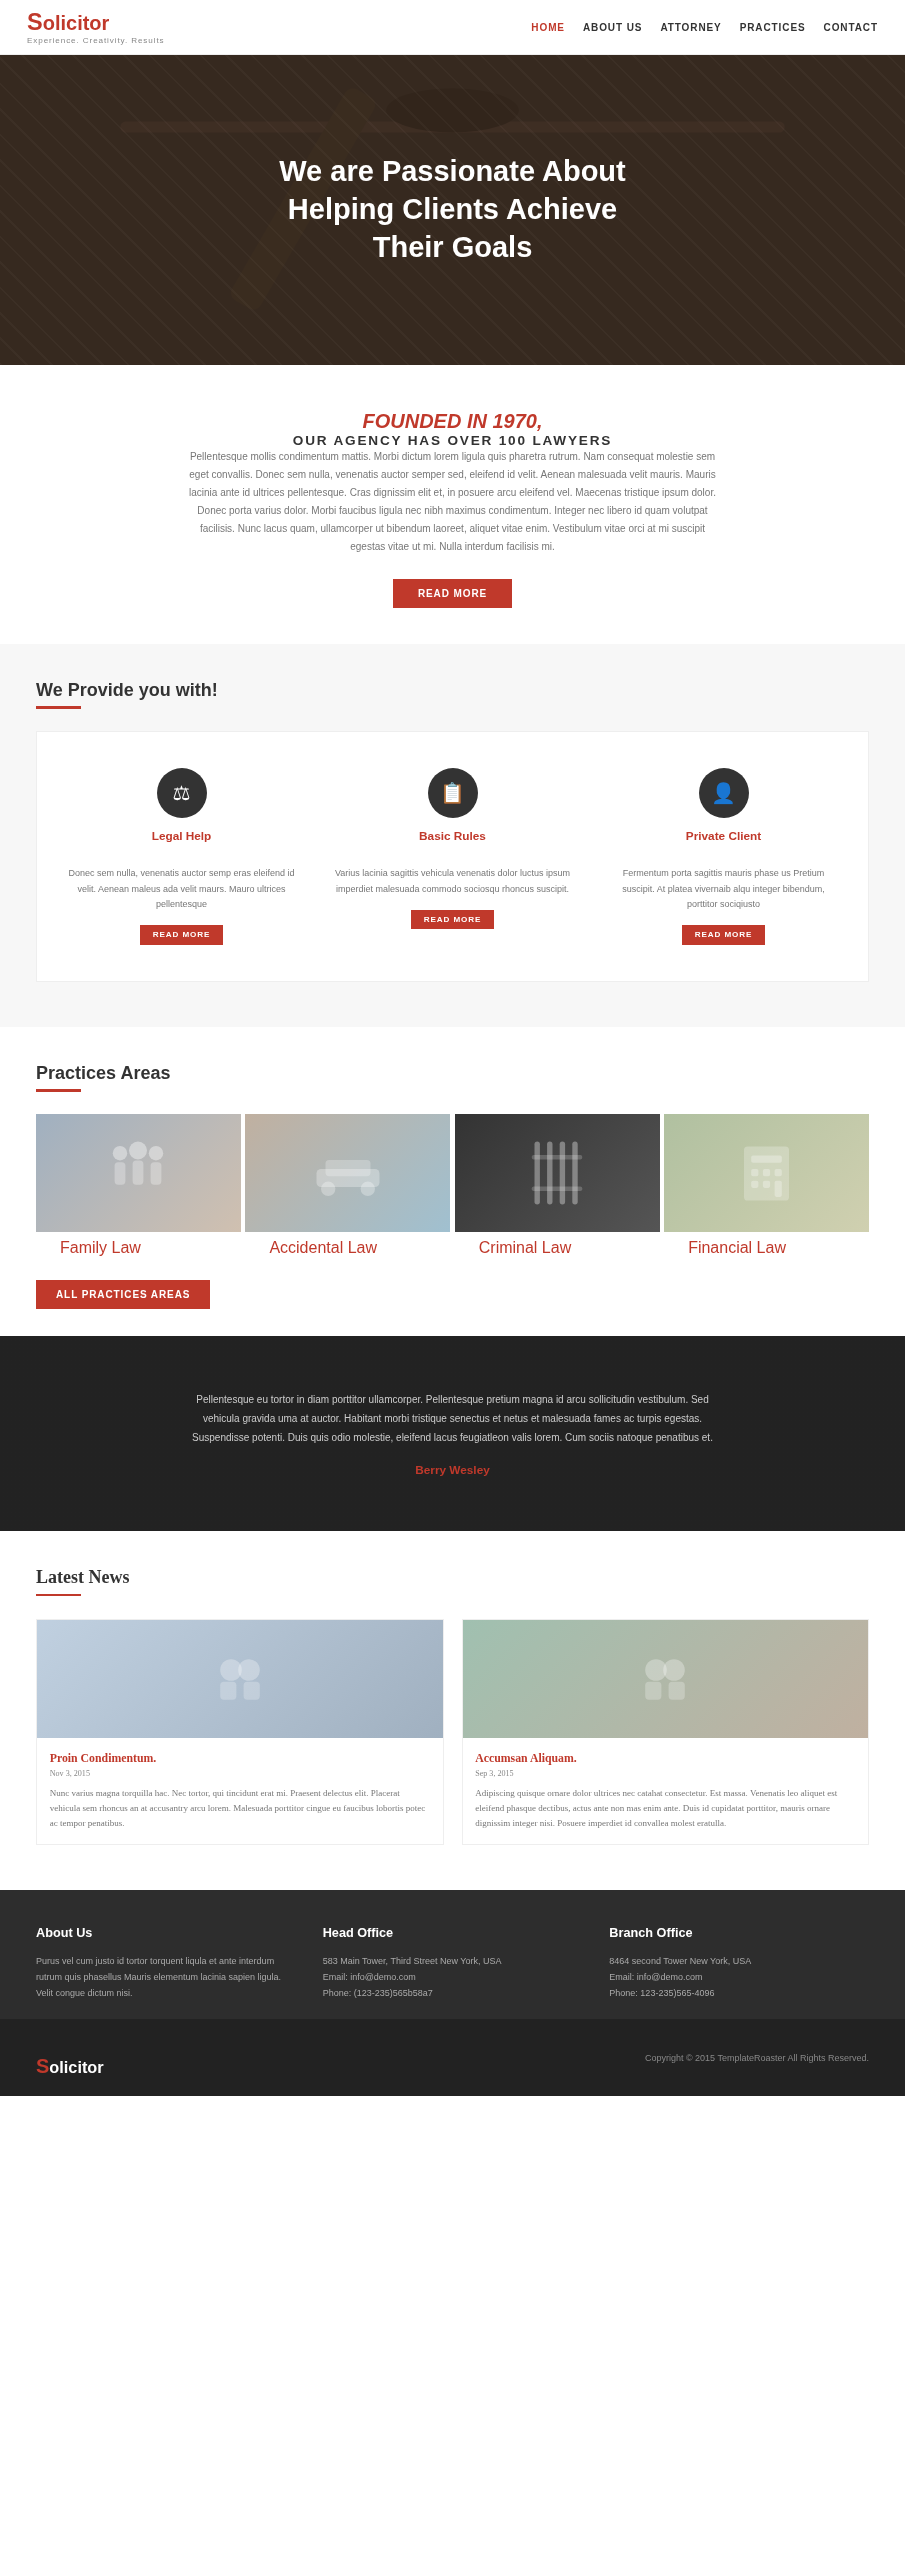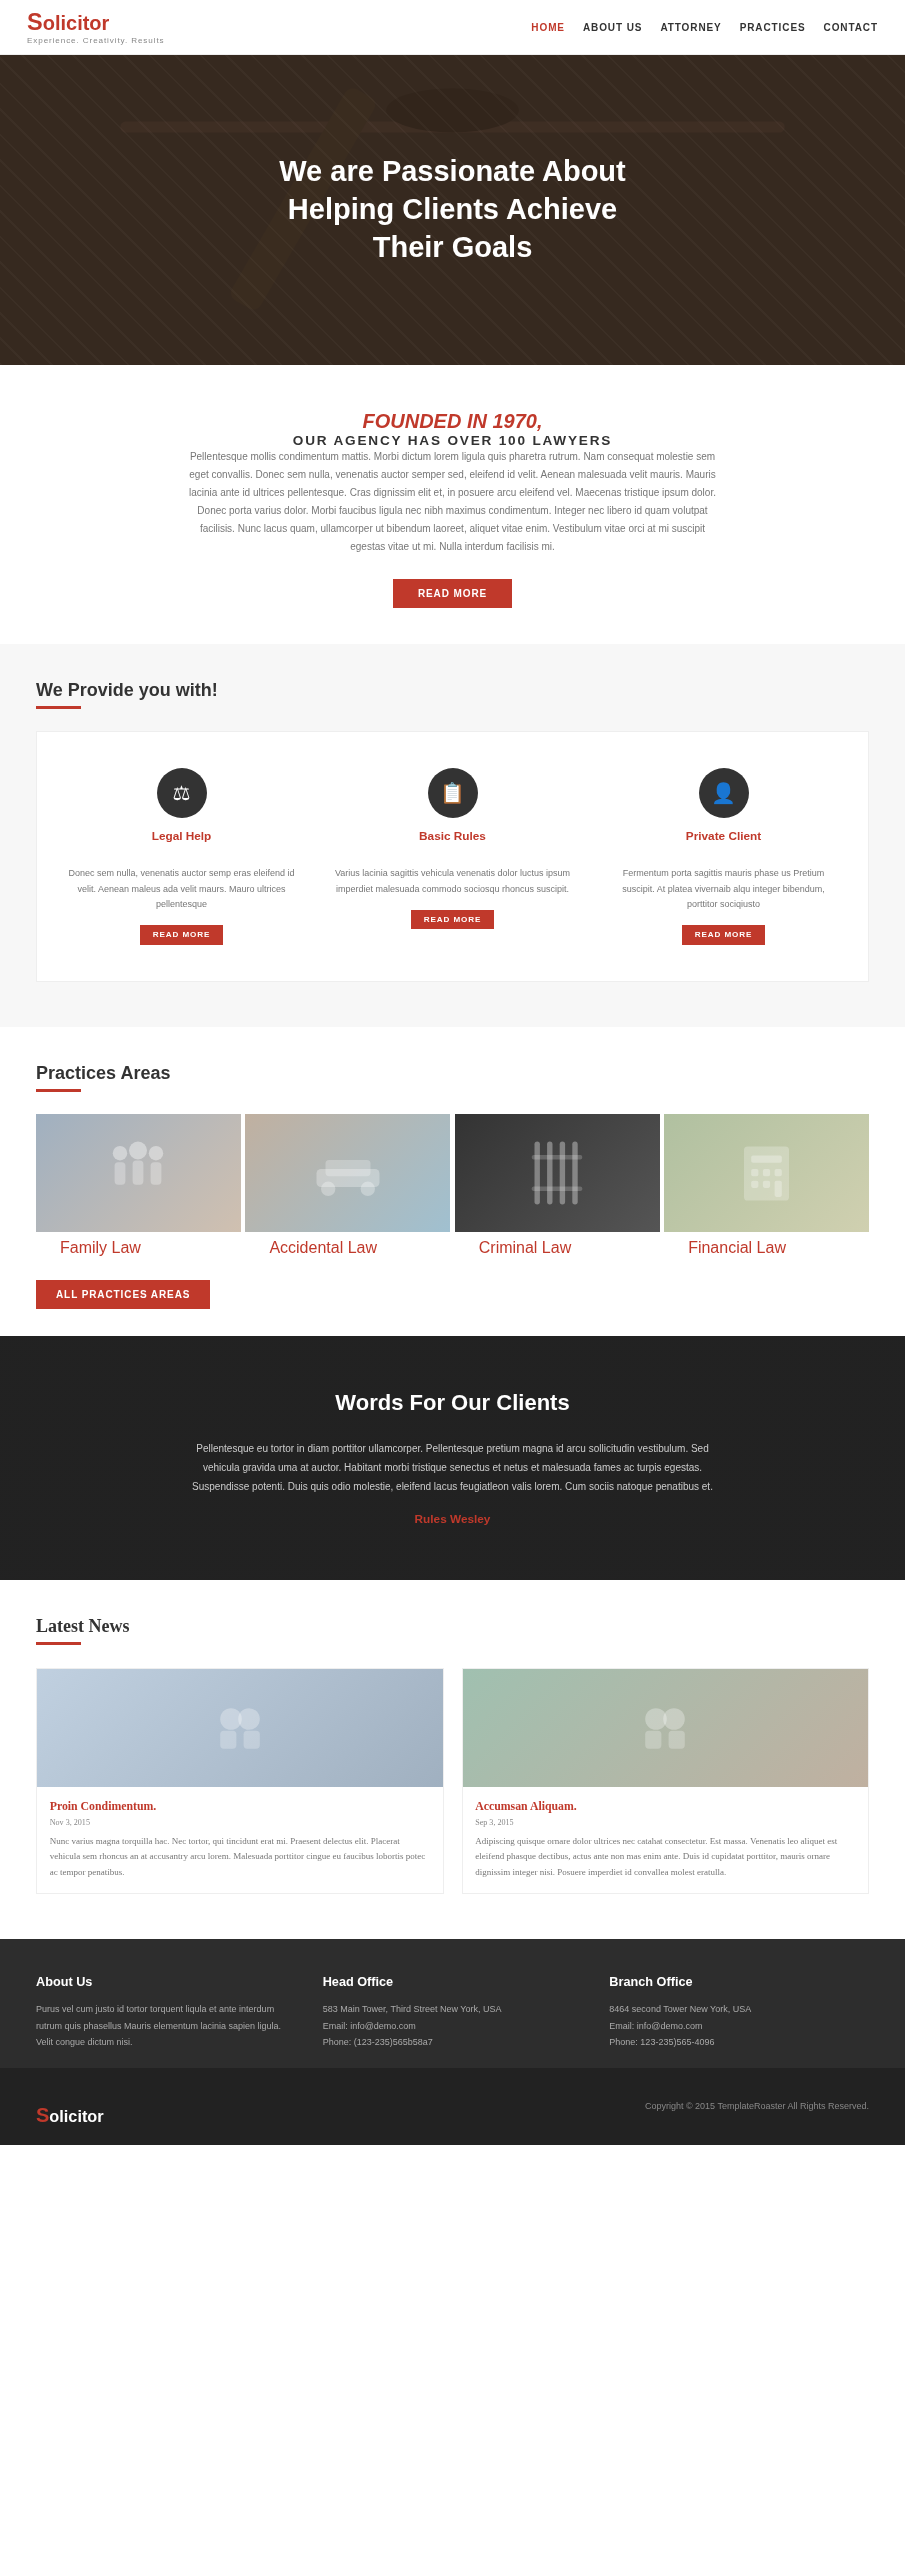--- a/index.html
+++ b/index.html
@@ -343,23 +343,22 @@
         </div>
       </div>
       <div class="practice-label">Financial Law</div>
     </div>
 
   </div>
   <button class="btn-all-practices">ALL PRACTICES AREAS</button>
 </section>
 
 <section class="testimonial-section">
-  <div class="testimonial-title">Words For Our Clients</div>
   <p class="testimonial-text">Pellentesque eu tortor in diam porttitor ullamcorper. Pellentesque pretium magna id arcu sollicitudin vestibulum. Sed vehicula gravida uma at auctor. Habitant morbi tristique senectus et netus et malesuada fames ac turpis egestas. Suspendisse potenti. Duis quis odio molestie, eleifend lacus feugiatleon valis lorem. Cum sociis natoque penatibus et.</p>
-  <div class="testimonial-author">Rules Wesley</div>
+  <div class="testimonial-author">Berry Wesley</div>
 </section>
 
 <section class="news-section">
   <div class="section-title">Latest News</div>
   <div class="red-line"></div>
   <div class="news-grid">
 
     <div class="news-card">
       <div class="news-img-placeholder news-img-left">
         <svg width="54" height="54" viewBox="0 0 60 60">

